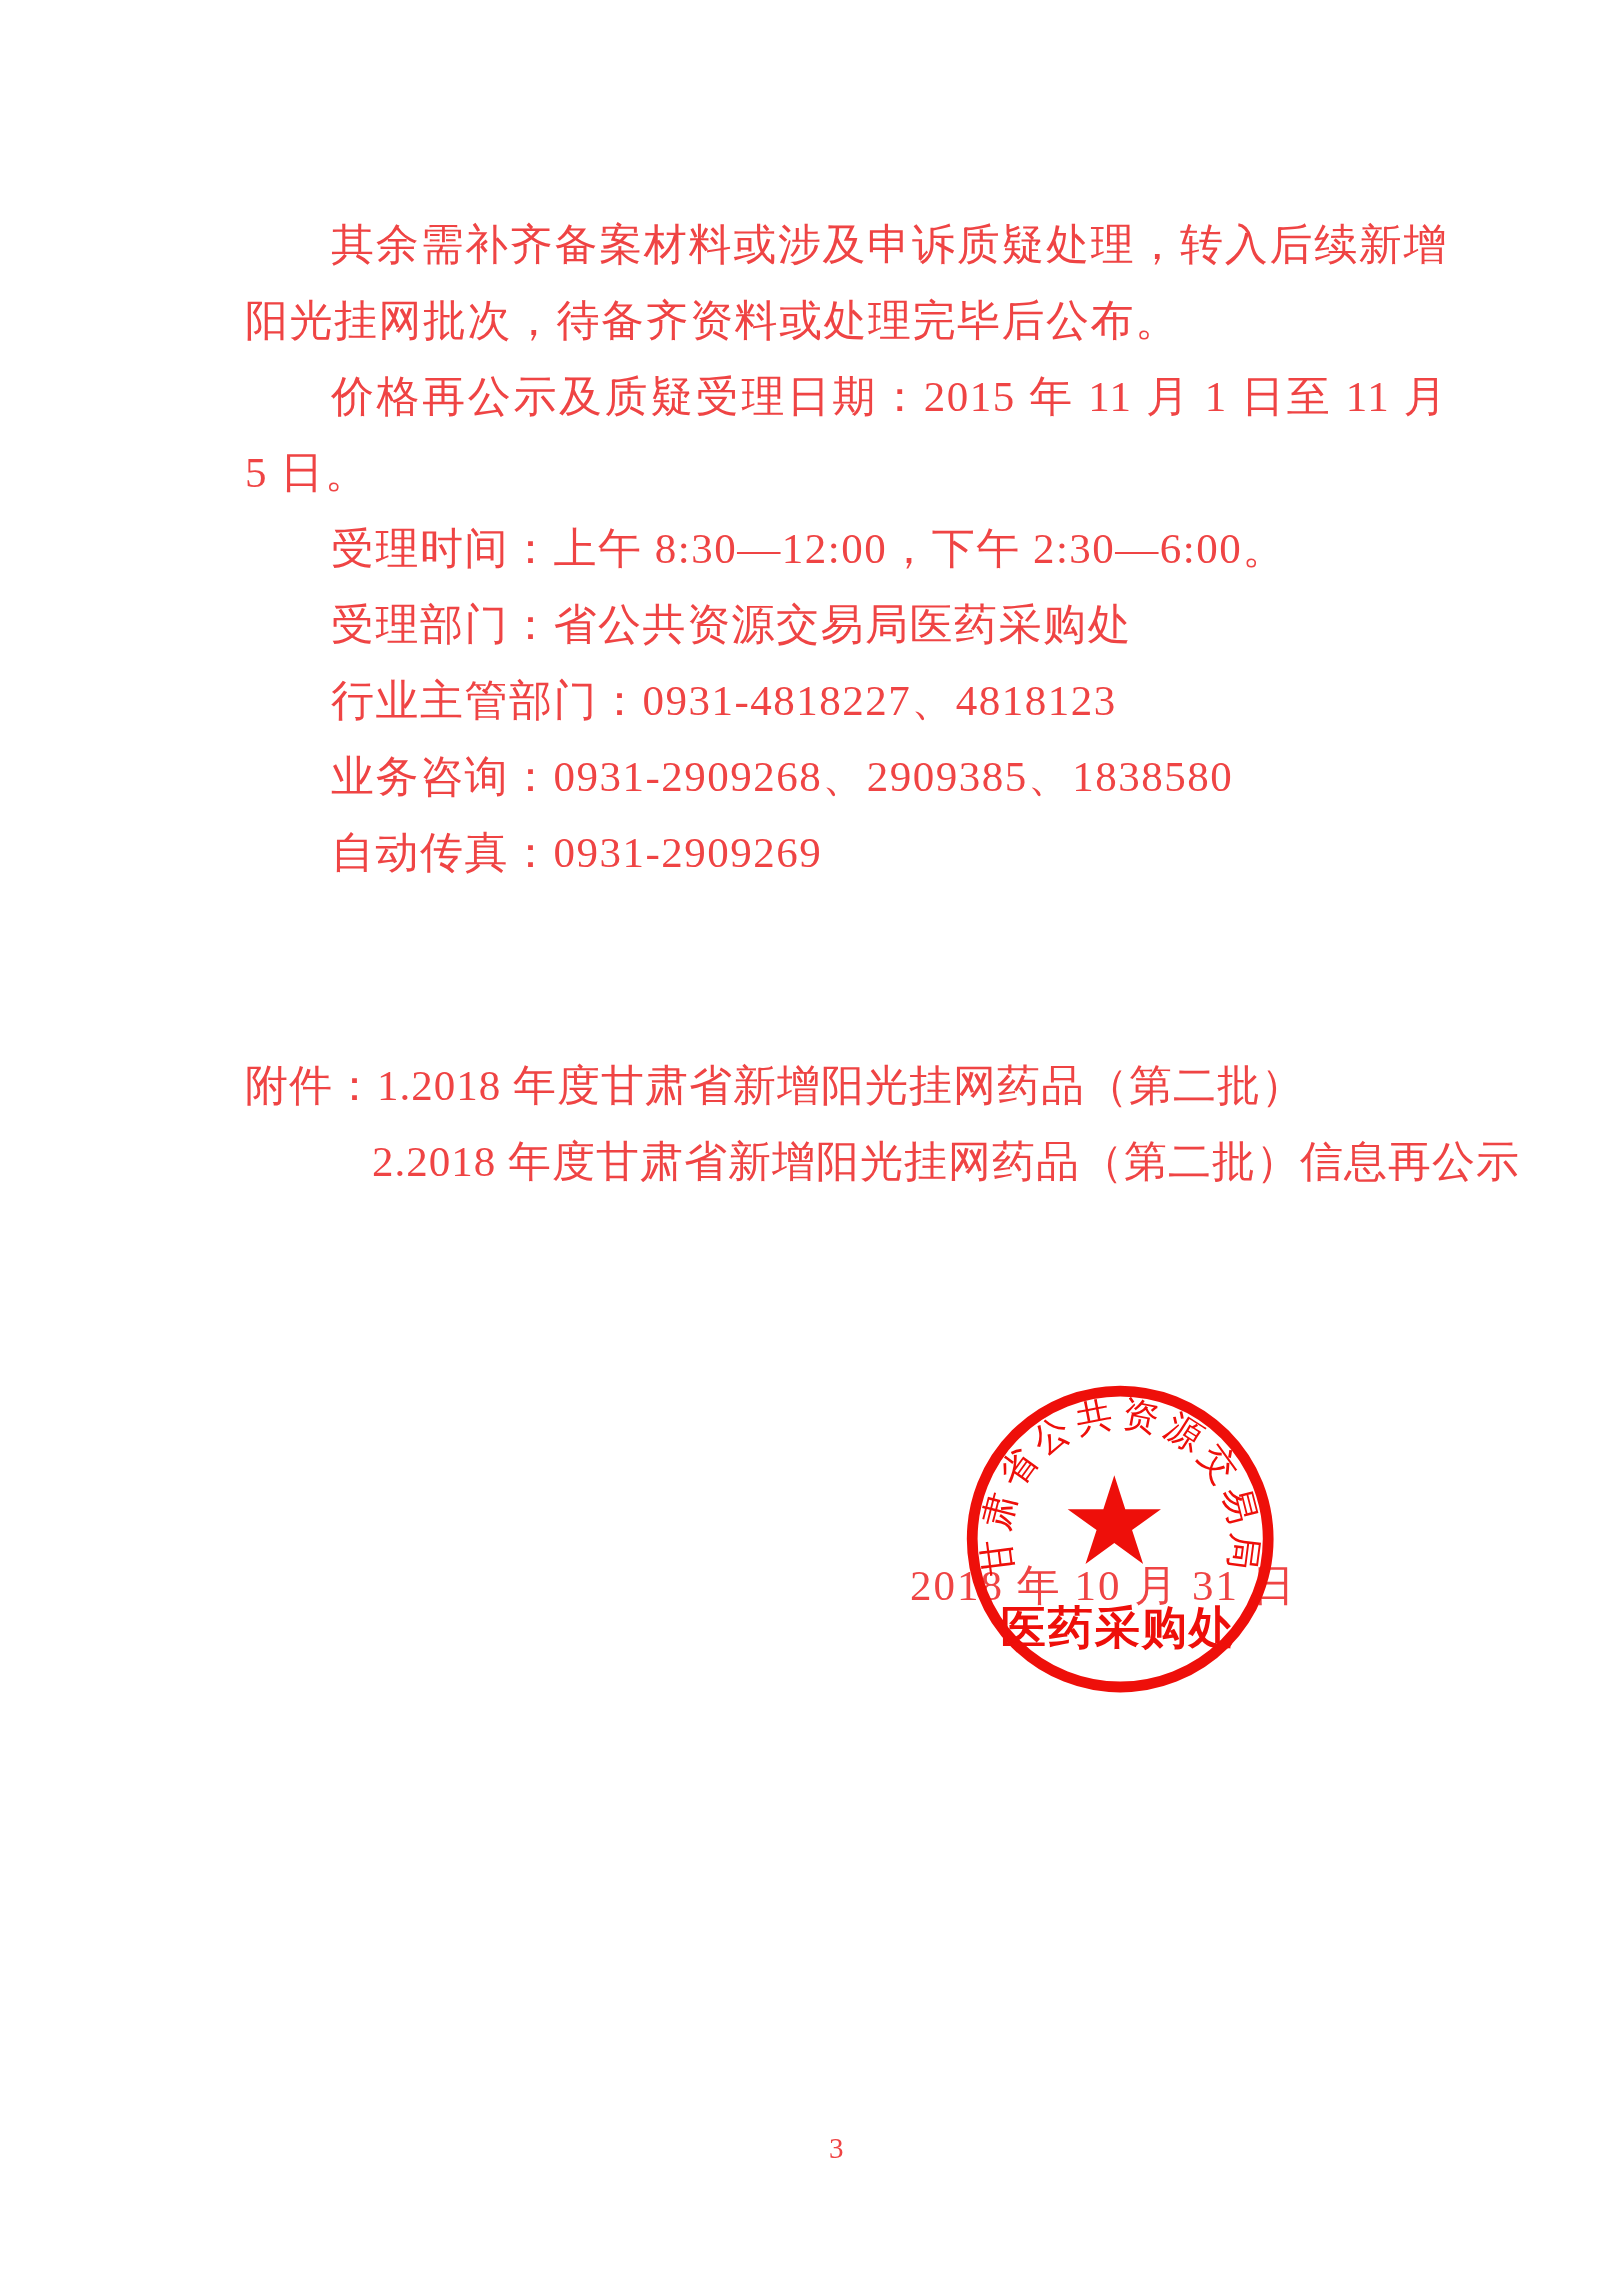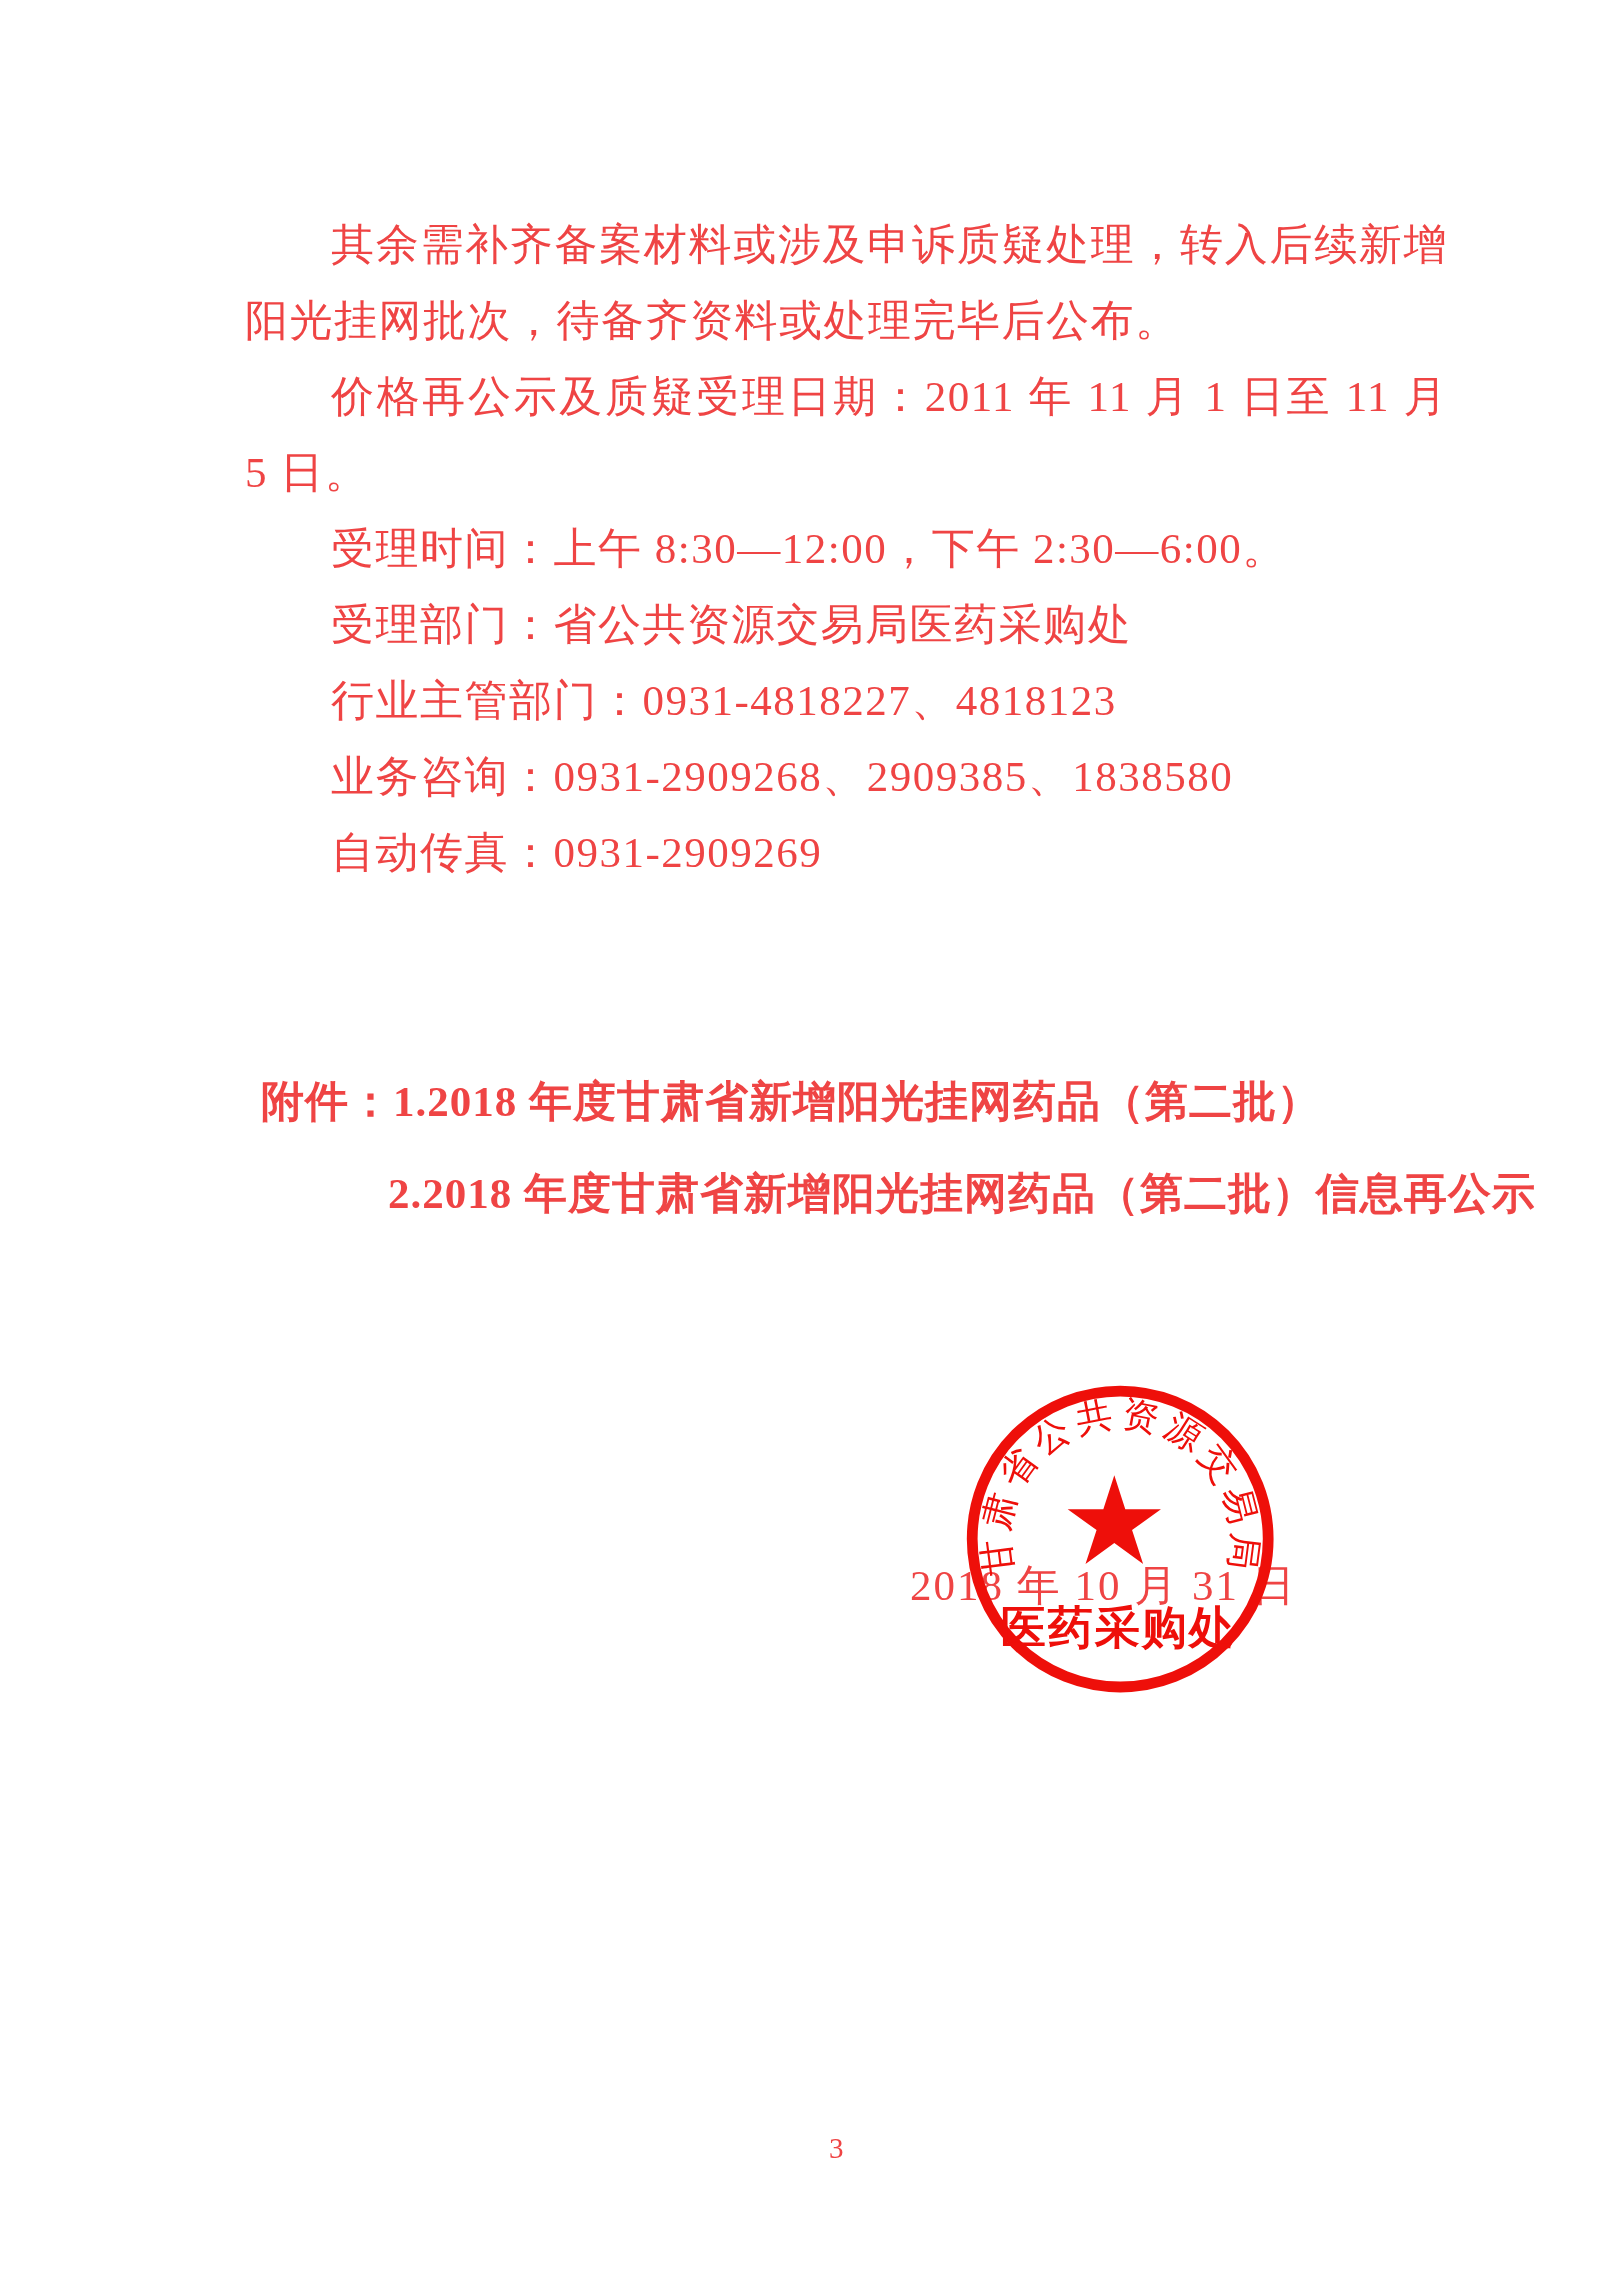--- a/index.html
+++ b/index.html
@@ -34,23 +34,22 @@
   .attachments {
     position: absolute;
     left: 245px;
     top: 1048px;
     width: 1245px;
     font-size: 43px;
     line-height: 76px;
     letter-spacing: 1px;
   }
   .att-line {
-    margin: 16px;
+    margin: 0;
     white-space: nowrap;
-    font-weight: bold;
   }
   .att-line.item-2 { padding-left: 127px; }
   .att-line.item-3 { padding-left: 137px; letter-spacing: -1.5px; }
   .date-line {
     position: absolute;
     left: 910px;
     top: 1562px;
     font-size: 43px;
     line-height: 47px;
     letter-spacing: 2px;
@@ -83,21 +82,21 @@
     line-height: 35px;
   }
 </style>
 </head>
 <body>
 
 <div class="page">
 
   <div class="body-text">
     <p>其余需补齐备案材料或涉及申诉质疑处理，转入后续新增阳光挂网批次，待备齐资料或处理完毕后公布。</p>
-    <p>价格再公示及质疑受理日期：2011 年 11 月 1 日至 11 月 5 日。</p>
+    <p>价格再公示及质疑受理日期：2015 年 11 月 1 日至 11 月 5 日。</p>
     <p>受理时间：上午 8:30—12:00，下午 2:30—6:00。</p>
     <p>受理部门：省公共资源交易局医药采购处</p>
     <p>行业主管部门：0931-4818227、4818123</p>
     <p>业务咨询：0931-2909268、2909385、1838580</p>
     <p>自动传真：0931-2909269</p>
   </div>
 
   <div class="attachments">
     <p class="att-line item-1">附件：1.2018 年度甘肃省新增阳光挂网药品（第二批）</p>
     <p class="att-line item-2">2.2018 年度甘肃省新增阳光挂网药品（第二批）信息再公示</p>

